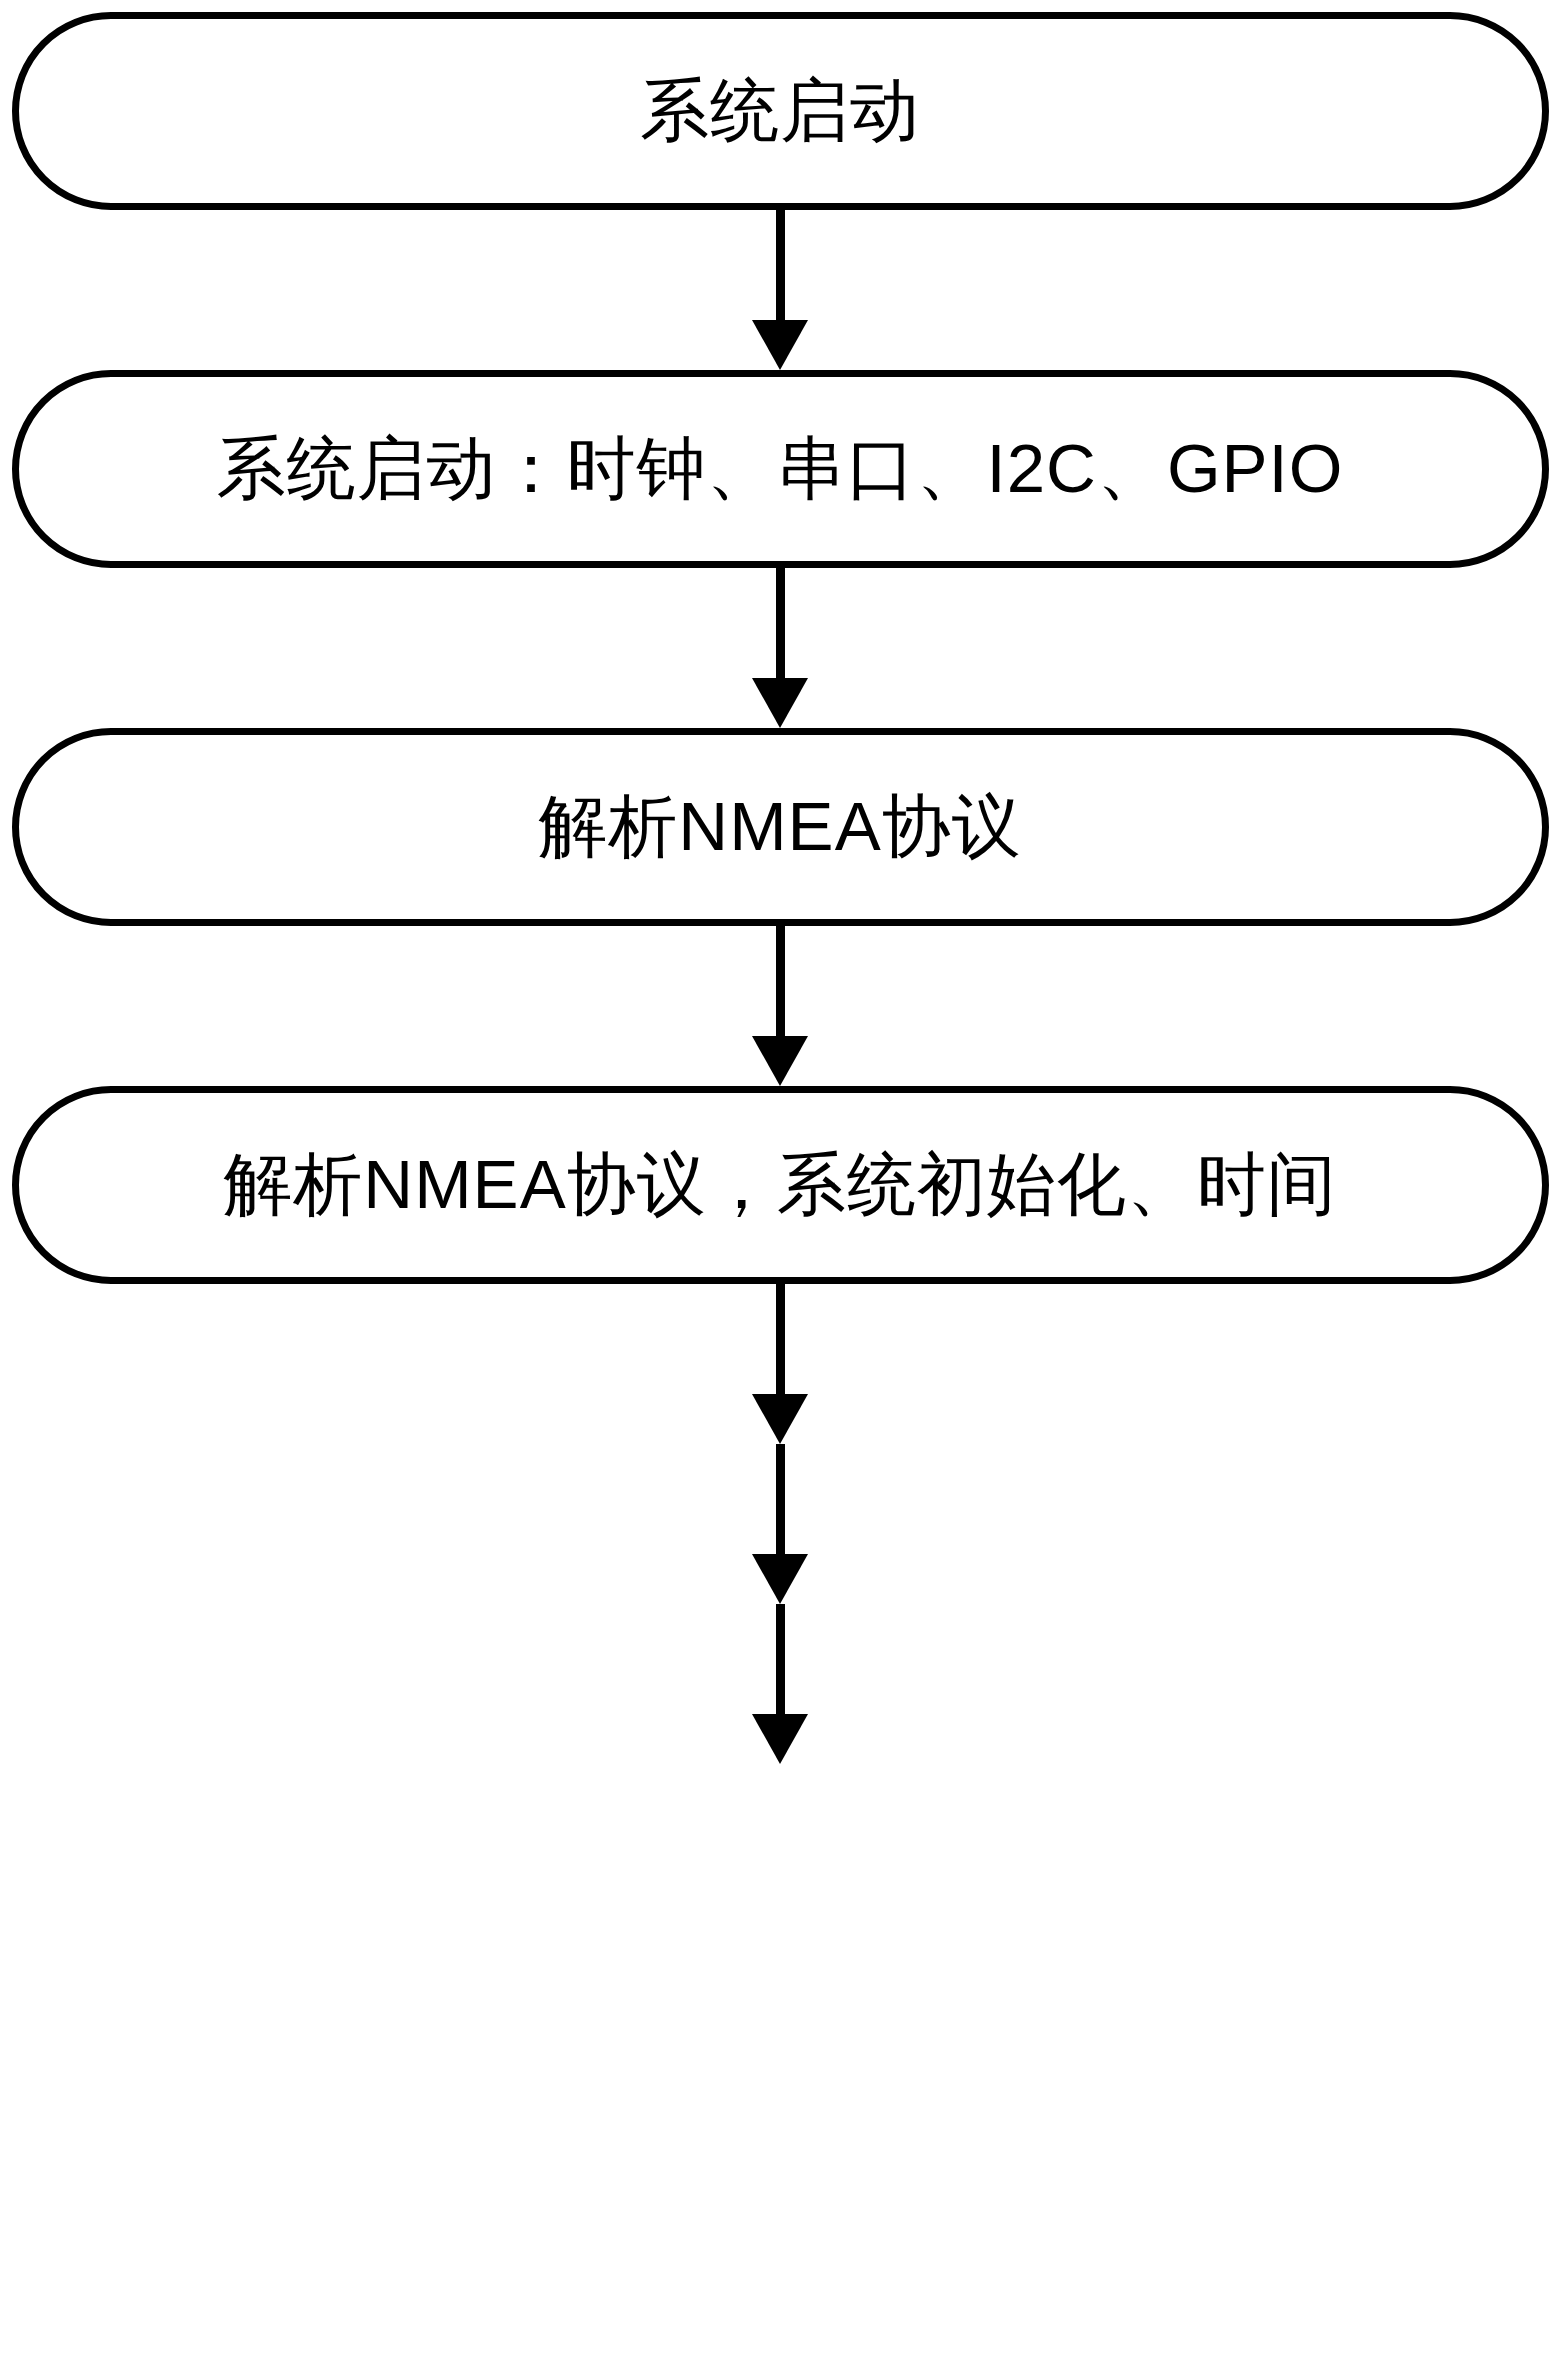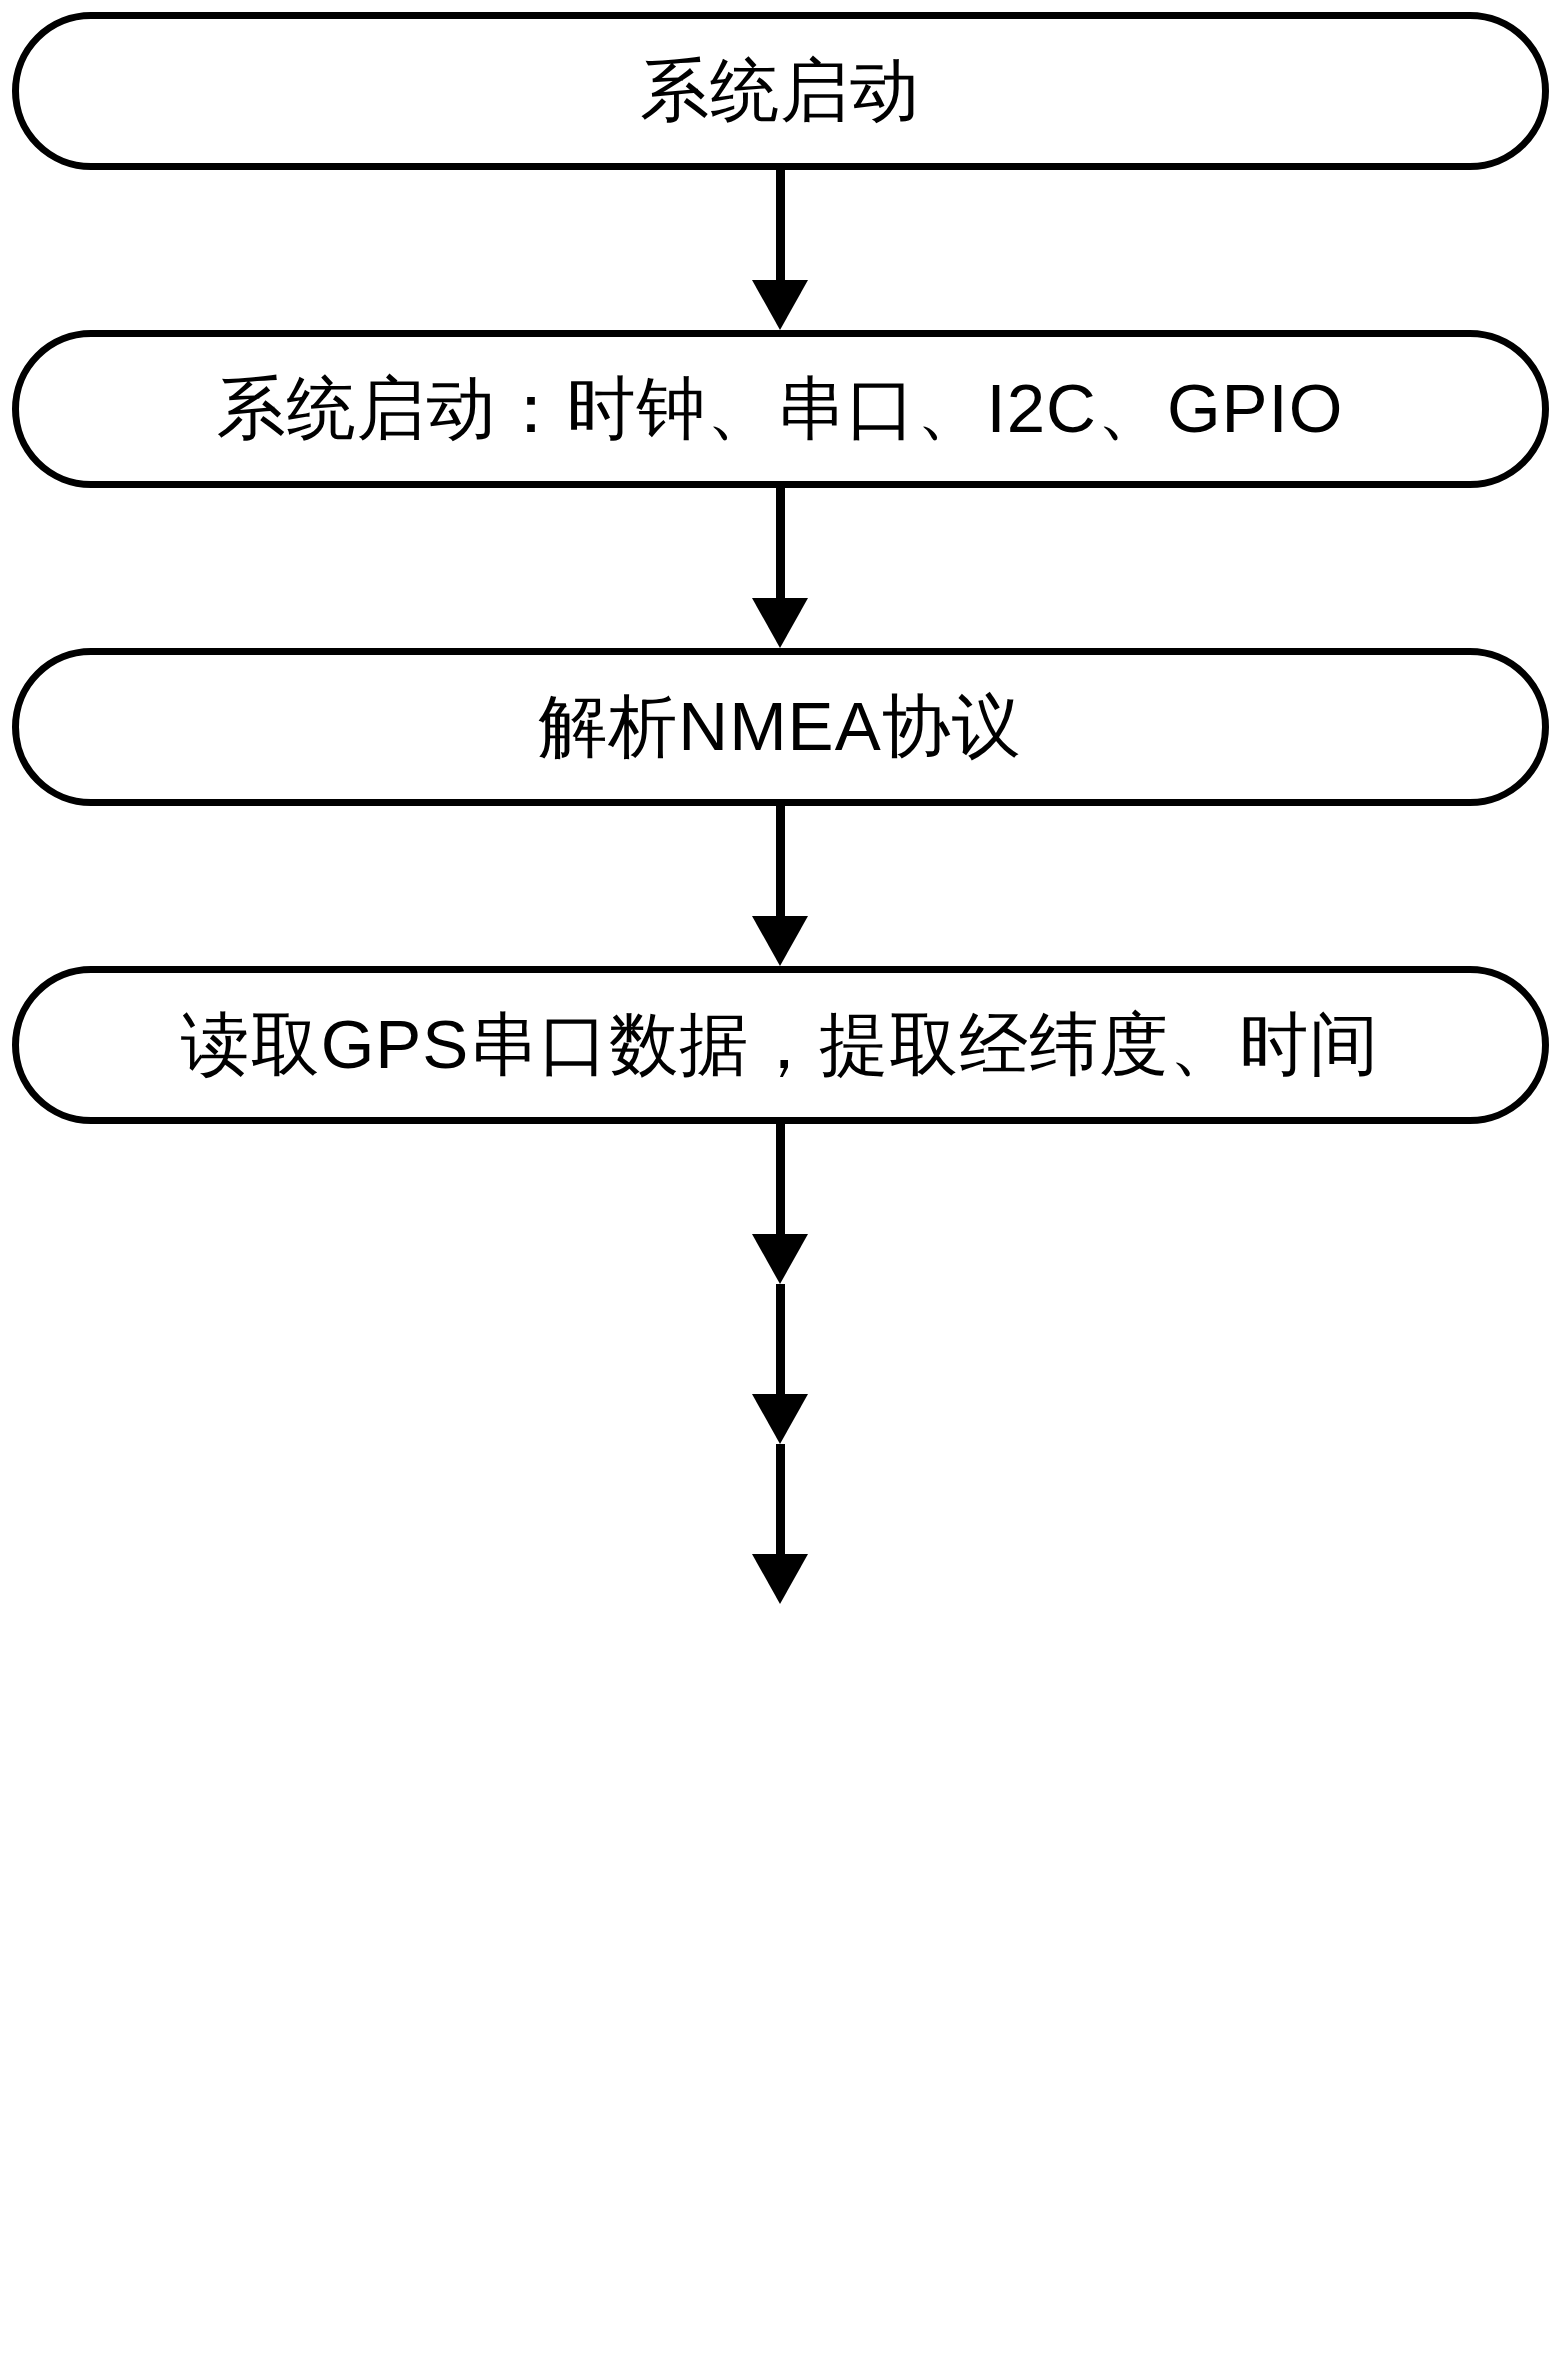--- a/index.html
+++ b/index.html
@@ -17,21 +17,21 @@
     box-sizing: border-box;
     width: 1560px;
     padding-top: 12px;
     display: flex;
     flex-direction: column;
     align-items: center;
   }
   .node {
     box-sizing: border-box;
     width: 1537px;
-    height: 158px;
+    height: 198px;
     background: #ffffff;
     border: 7px solid #000000;
     border-radius: 99px;
     display: flex;
     align-items: center;
     justify-content: center;
     text-align: center;
     font-size: 69px;
     color: #000000;
     letter-spacing: 1px;
@@ -83,21 +83,21 @@
   <div class="node">
     <span>解析NMEA协议</span>
   </div>
 
   <div class="arrow">
     <div class="arrow-stem"></div>
     <div class="arrow-head"></div>
   </div>
 
   <div class="node">
-    <span>读取GPS串口数据，提取经纬度、时间</span>
+    <span>解析NMEA协议，系统初始化、时间</span>
   </div>
 
   <div class="arrow">
     <div class="arrow-stem"></div>
     <div class="arrow-head"></div>
   </div>
 
 
   <div class="arrow">
     <div class="arrow-stem"></div>

